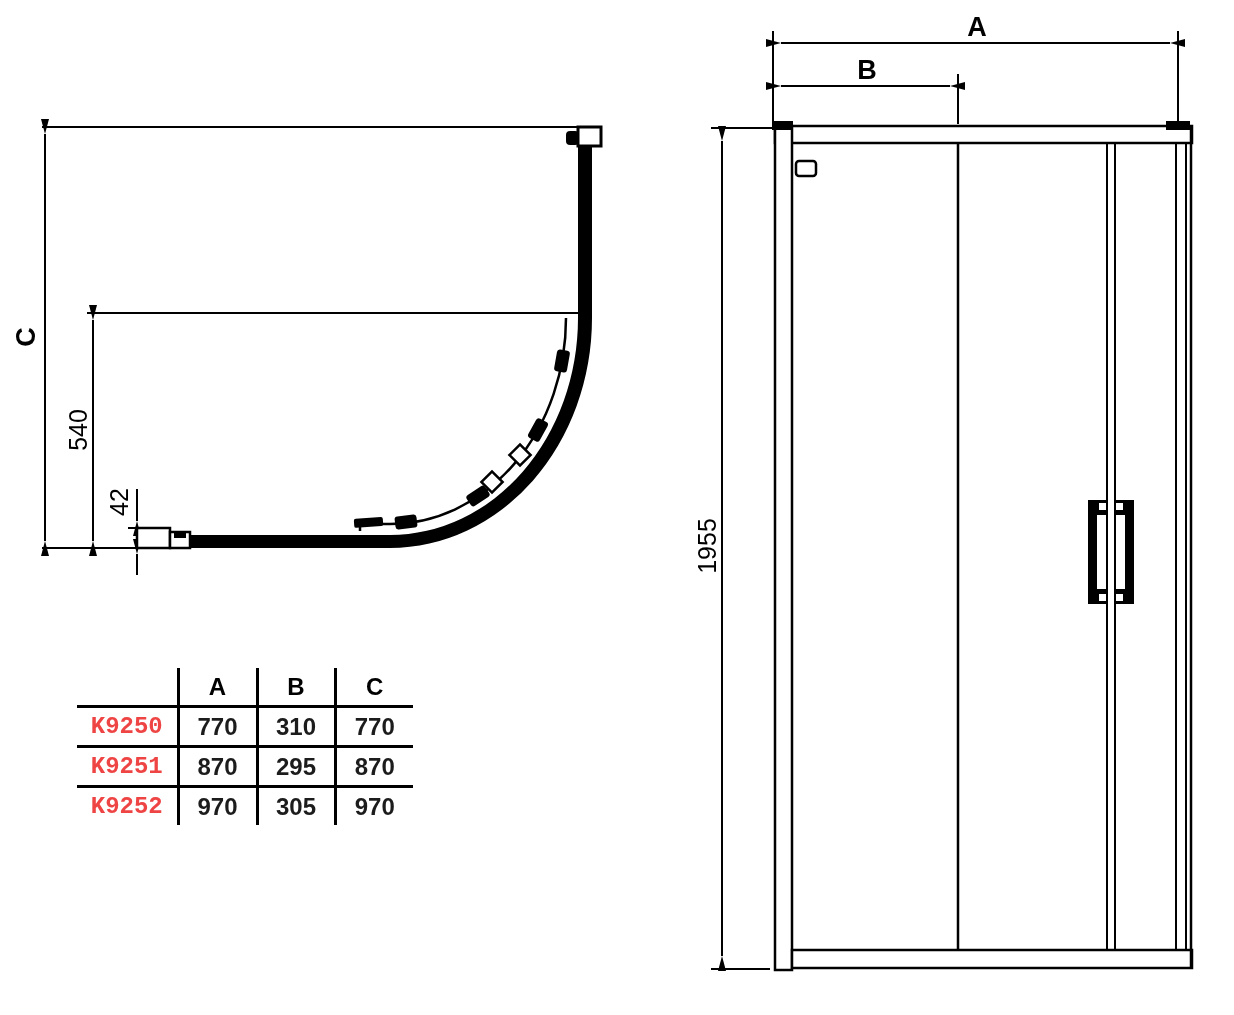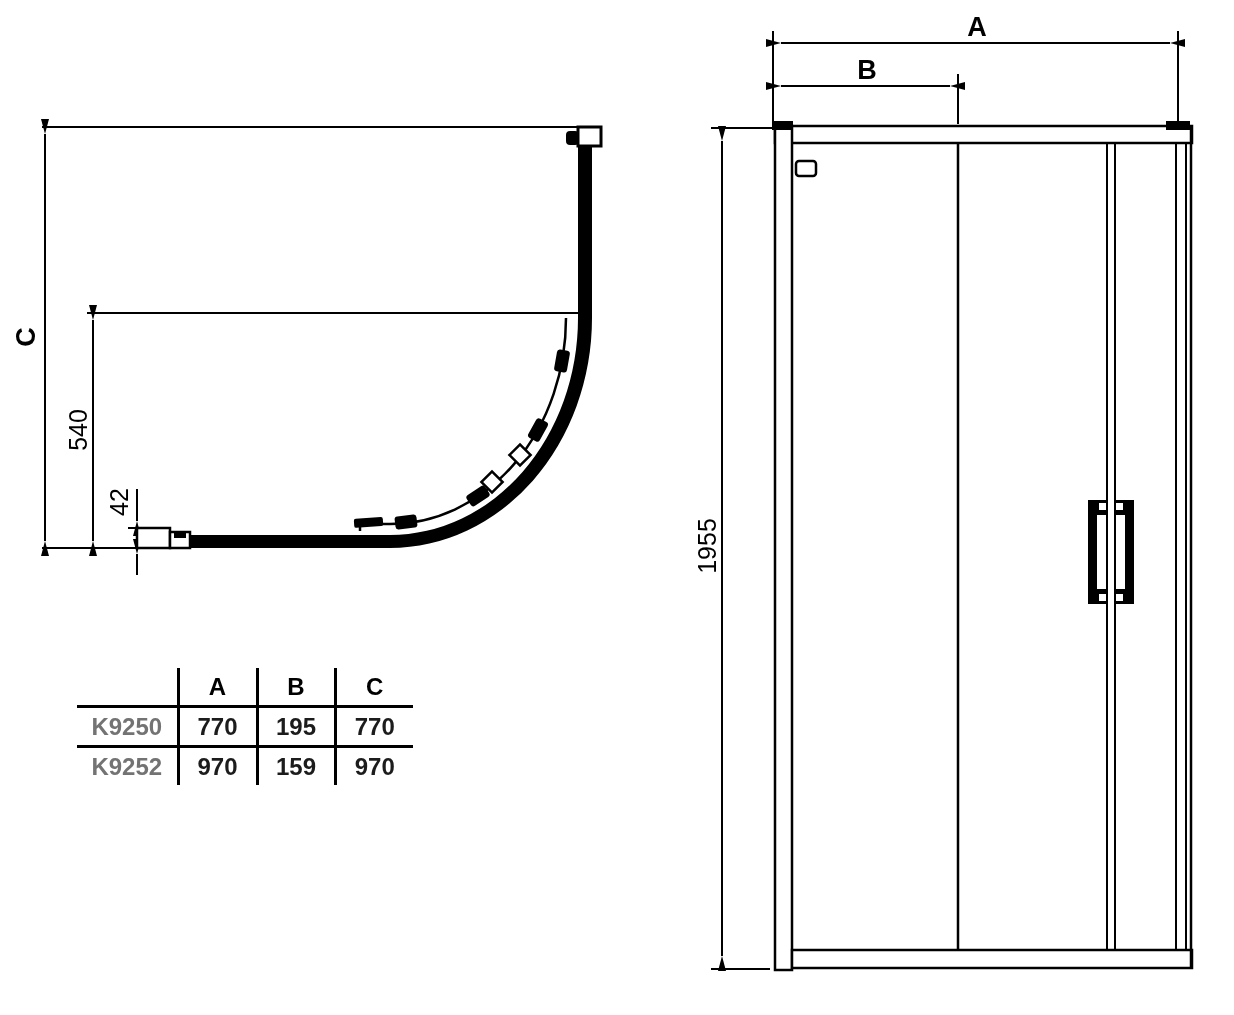--- a/index.html
+++ b/index.html
@@ -21,21 +21,21 @@
   .spec-table{
     position:absolute;left:77px;top:668px;
     border-collapse:collapse;table-layout:fixed;
     color:#1c1c1c;
   }
   .spec-table td,.spec-table th{
     padding:0;margin:0;text-align:center;vertical-align:middle;
     font-size:24px;font-weight:bold;height:37px;line-height:37px;
     white-space:nowrap;
   }
-  .spec-table .model-cell{font-weight:bold;color:#737373;}
+  .spec-table .model-cell{font-weight:bold;color:#ef4444;font-family:Liberation Mono, monospace;}
   .spec-table .head-cell{font-weight:bold;color:#000;}
   .spec-table .vline{border-left:3px solid #000;}
   .spec-table tr.hsep td,.spec-table tr.hsep th{border-top:3px solid #000;}
   .col-model{width:101px;} .col-a{width:79px;} .col-b{width:78px;} .col-c{width:78px;}
 </style>
 </head>
 <body>
 
 <div class="canvas">
 
@@ -162,25 +162,31 @@
     <tbody>
       <tr>
         <th></th>
         <th class="head-cell vline">A</th>
         <th class="head-cell vline">B</th>
         <th class="head-cell vline">C</th>
       </tr>
       <tr class="hsep">
         <td class="model-cell">K9250</td>
         <td class="vline">770</td>
-        <td class="vline">195</td>
+        <td class="vline">310</td>
         <td class="vline">770</td>
+      </tr>
+      <tr class="hsep">
+        <td class="model-cell">K9251</td>
+        <td class="vline">870</td>
+        <td class="vline">295</td>
+        <td class="vline">870</td>
       </tr>
       <tr class="hsep">
         <td class="model-cell">K9252</td>
         <td class="vline">970</td>
-        <td class="vline">159</td>
+        <td class="vline">305</td>
         <td class="vline">970</td>
       </tr>
     </tbody>
   </table>
 
 </div>
 
 </body></html>

